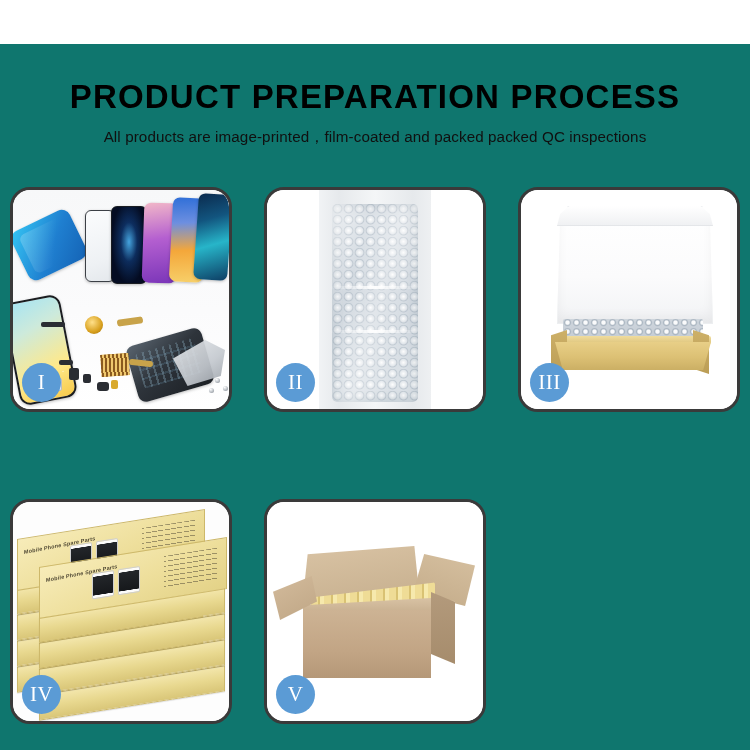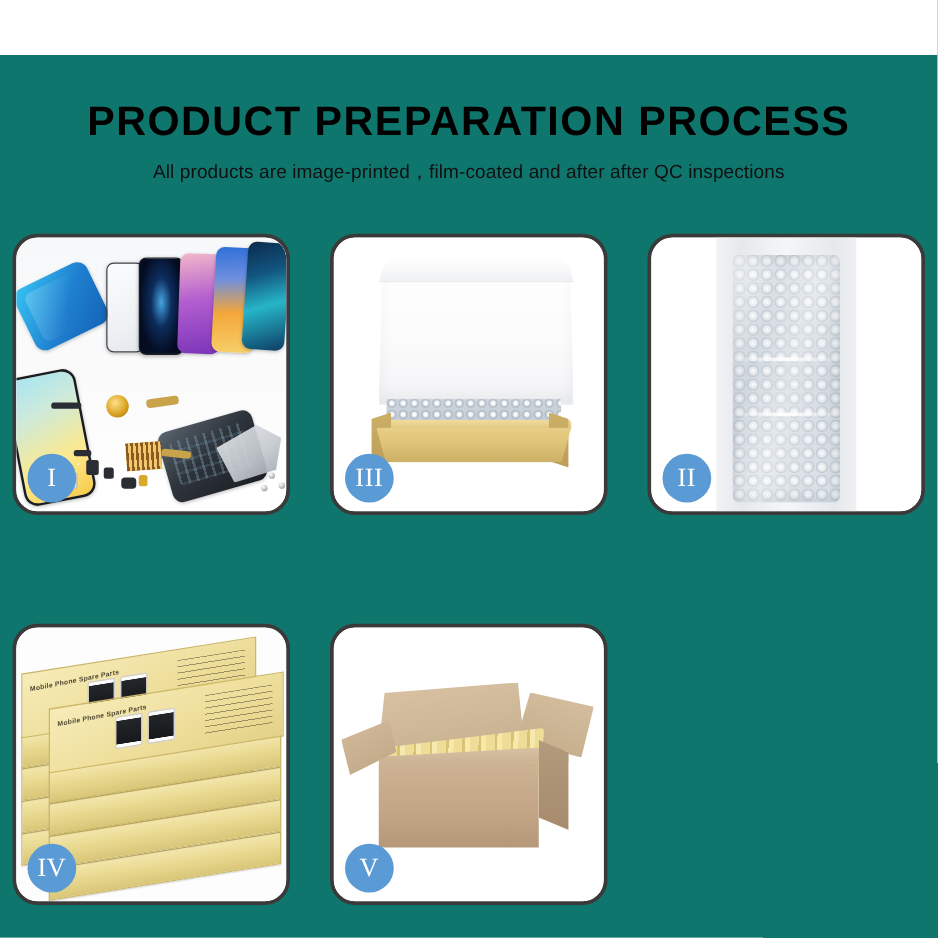--- a/index.html
+++ b/index.html
@@ -351,21 +351,21 @@
     clip-path: polygon(10% 70%, 70% 0, 100% 34%, 40% 100%);
   }
 </style>
 </head>
 <body>
 
 <div class="page">
 
   <div class="header">
     <div class="title">PRODUCT PREPARATION PROCESS</div>
-    <div class="subtitle">All products are image-printed，film-coated and after after QC inspections</div>
+    <div class="subtitle">All products are image-printed，film-coated and packed packed QC inspections</div>
   </div>
 
   <div class="grid">
 
     <div class="panel">
       <div class="stage p1">
         <div class="ph ph-a"></div>
         <div class="ph ph-glass"></div>
         <div class="ph ph-b"></div>
         <div class="ph ph-c"></div>
@@ -387,41 +387,41 @@
         <div class="chip" style="left:46px;top:170px;width:14px;height:5px;"></div>
         <div class="tool"></div>
         <div class="screw" style="left:202px;top:188px;"></div>
         <div class="screw" style="left:210px;top:196px;"></div>
         <div class="screw" style="left:196px;top:198px;"></div>
       </div>
       <div class="badge">I</div>
     </div>
 
     <div class="panel">
+      <div class="stage p2">
+        <div class="bw-bg"></div>
+        <div class="bw"></div>
+        <div class="bw-sheen"></div>
+        <div class="bw-seam" style="top:96px;"></div>
+        <div class="bw-seam" style="top:140px;"></div>
+      </div>
+      <div class="badge">II</div>
+    </div>
+
+    <div class="panel">
       <div class="stage p3">
         <div class="t3-lid"></div>
         <div class="t3-lidfold"></div>
         <div class="t3-bubbles"></div>
         <div class="t3-rim"></div>
         <div class="t3-tray-left"></div>
         <div class="t3-tray-right"></div>
         <div class="t3-tray-front"></div>
       </div>
       <div class="badge">III</div>
-    </div>
-
-    <div class="panel">
-      <div class="stage p2">
-        <div class="bw-bg"></div>
-        <div class="bw"></div>
-        <div class="bw-sheen"></div>
-        <div class="bw-seam" style="top:96px;"></div>
-        <div class="bw-seam" style="top:140px;"></div>
-      </div>
-      <div class="badge">II</div>
     </div>
 
     <div class="panel">
       <div class="stage p4">
         <div class="stk" style="top:0;left:0;width:100%;height:100%;">
 
           <div class="bx" style="left:4px;top:150px;"></div>
           <div class="bx" style="left:4px;top:124px;"></div>
           <div class="bx" style="left:4px;top:98px;"></div>
           <div class="bx" style="left:4px;top:72px;"></div>

